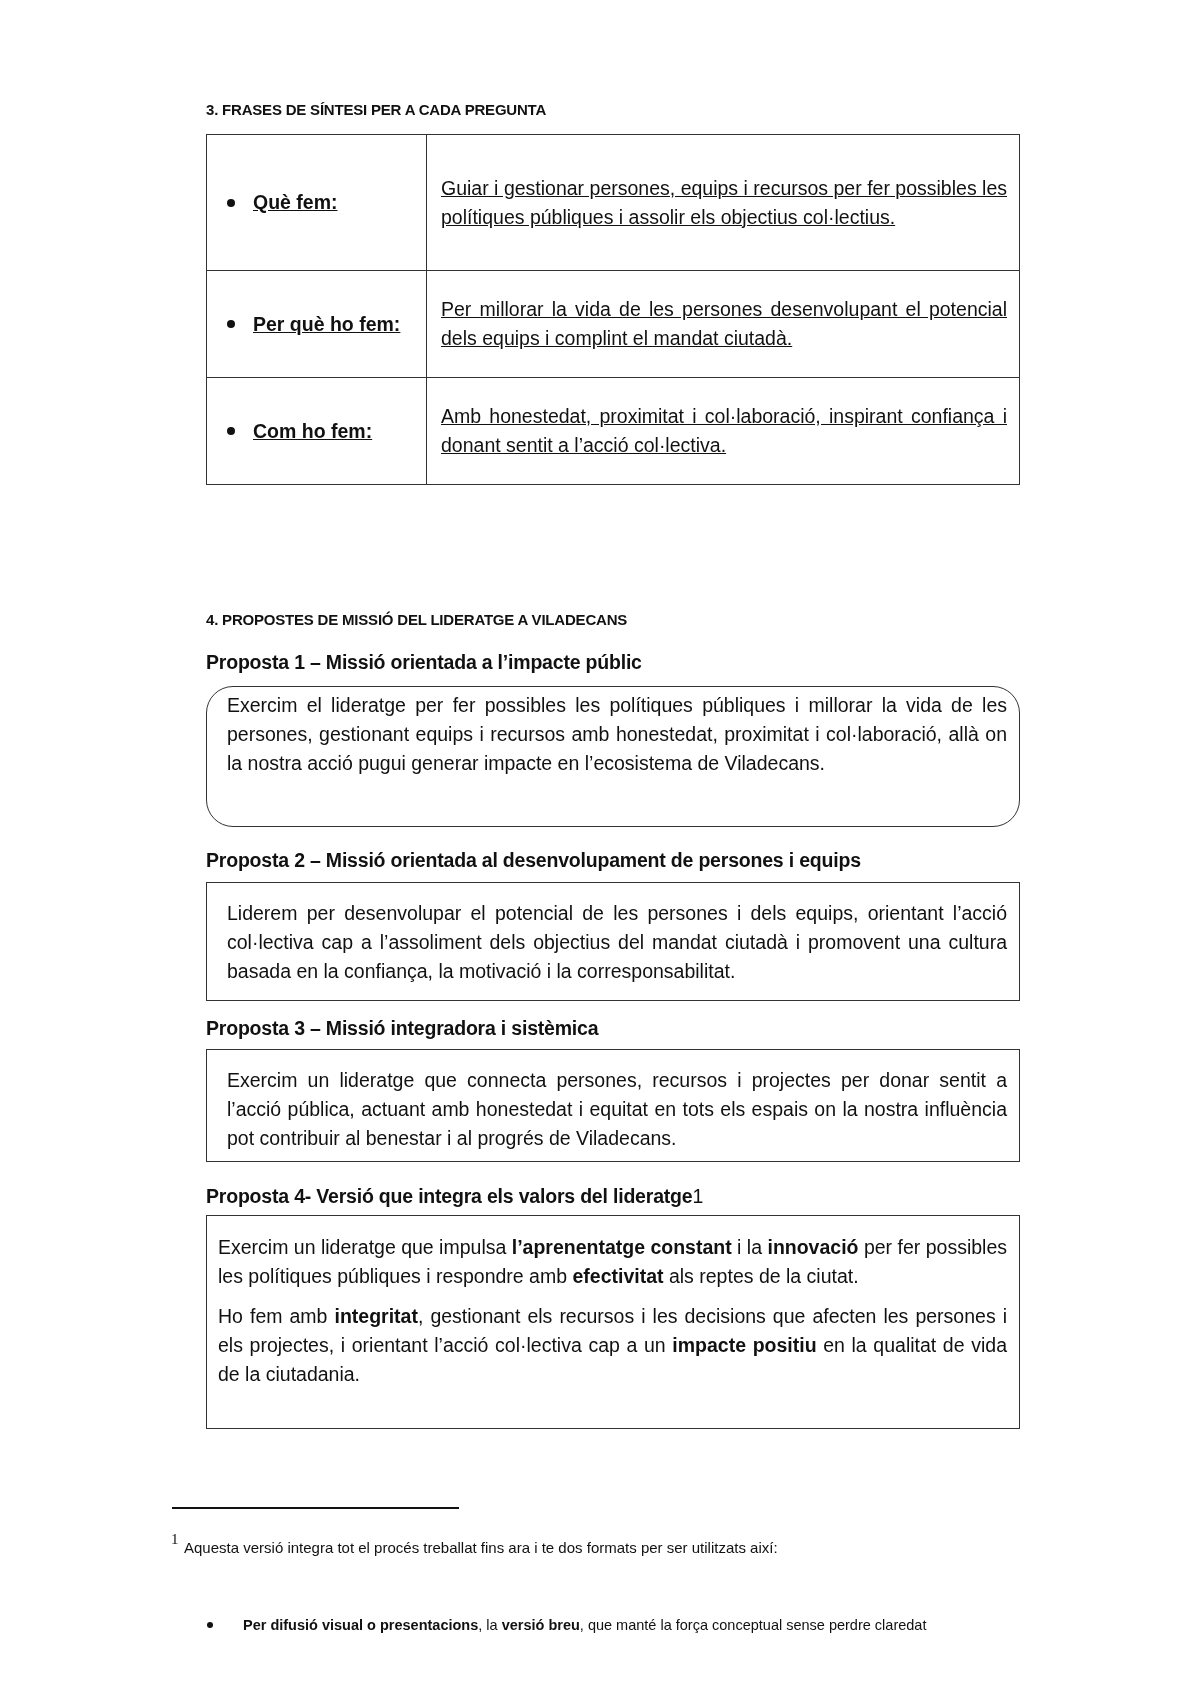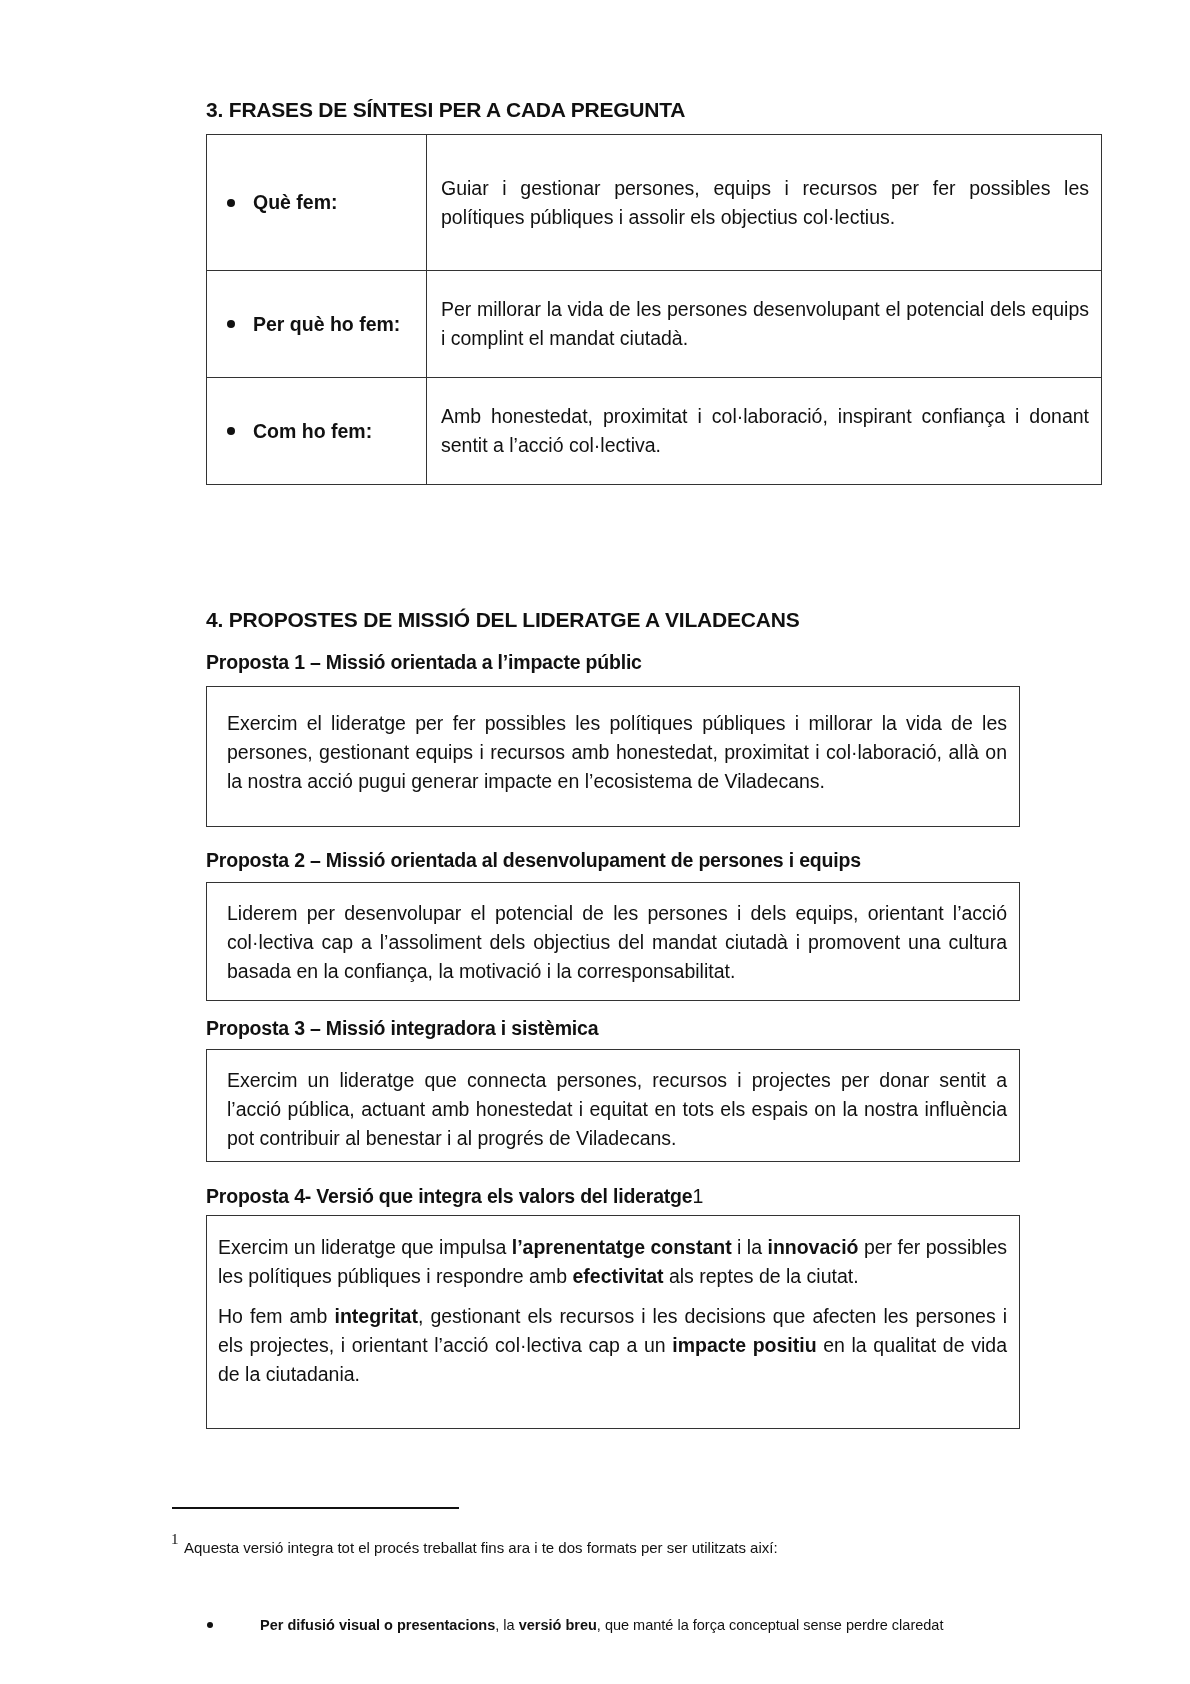--- a/index.html
+++ b/index.html
@@ -1,28 +1,28 @@
 <!DOCTYPE html>
 <html><head>
   <meta charset="utf-8">
   <style>
     html, body { margin: 0; padding: 0; background: #ffffff; }
     body { width: 1190px; height: 1684px; position: relative; overflow: hidden;
            font-family: "Liberation Sans", "DejaVu Sans", sans-serif; color: #111; }
     .page { position: absolute; left: 0; top: 0; width: 1190px; height: 1684px; }
 
-    .h-section { position: absolute; left: 206px; font-weight: bold; font-size: 21px;
+    .h-section { position: absolute; left: 206px; font-weight: bold; font-size: 15px;
                  letter-spacing: -0.2px; line-height: 24px; margin: 0; }
     .h-prop { position: absolute; left: 206px; font-weight: bold; font-size: 19.5px;
               letter-spacing: -0.2px; line-height: 24px; margin: 0; }
     .h-prop .sup-ref { font-weight: normal; }
 
     
-    .synth-table { position: absolute; left: 206px; top: 134px; width: 896px;
-                   border-collapse: collapse; table-layout: fixed; }
+    .synth-table { position: absolute; left: 206px; top: 134px; width: 814px;
+                   border-collapse: collapse; table-layout: fixed; text-decoration: underline; }
     .synth-table td { border: 1.5px solid #333; vertical-align: middle; padding: 0; }
     .synth-table td.q { width: 219px; }
     .synth-table .q-inner { display: flex; align-items: center; padding-left: 20px;
                             font-weight: bold; font-size: 19.5px; }
     .synth-table .bullet { width: 8px; height: 8px; border-radius: 50%; background: #111;
                            display: inline-block; margin-right: 18px; flex: 0 0 8px; }
     .synth-table td.a { padding: 0 12px 0 14px; font-size: 19.5px; line-height: 29px;
                         text-align: justify; }
 
     .box { position: absolute; left: 206px; width: 814px; box-sizing: border-box;
@@ -76,21 +76,21 @@
             </div>
       </td>
       <td class="a">Amb honestedat, proximitat i col·laboració, inspirant confiança i donant sentit a l’acció col·lectiva.</td>
     </tr>
   </tbody>
     </table>
 
   <h2 class="h-section" style="top:608px;">4. PROPOSTES DE MISSIÓ DEL LIDERATGE A VILADECANS</h2>
 
   <h3 class="h-prop" style="top:650px;">Proposta 1 – Missió orientada a l’impacte públic</h3>
-  <div class="box" style="top:686px; height:141px; padding:22px 12px 0 20px;">
+  <div class="box" style="top:686px; height:141px; padding:4px 12px 0 20px;border-radius:27px;">
     <p>Exercim el lideratge per fer possibles les polítiques públiques i millorar la vida de les persones, gestionant equips i recursos amb honestedat, proximitat i col·laboració, allà on la nostra acció pugui generar impacte en l’ecosistema de Viladecans.</p>
   </div>
 
   <h3 class="h-prop" style="top:848px;">Proposta 2 – Missió orientada al desenvolupament de persones i equips</h3>
   <div class="box" style="top:882px; height:119px; padding:16px 12px 0 20px;">
     <p>Liderem per desenvolupar el potencial de les persones i dels equips, orientant l’acció col·lectiva cap a l’assoliment dels objectius del mandat ciutadà i promovent una cultura basada en la confiança, la motivació i la corresponsabilitat.</p>
   </div>
 
   <h3 class="h-prop" style="top:1016px;">Proposta 3 – Missió integradora i sistèmica</h3>
   <div class="box" style="top:1049px; height:113px; padding:16px 12px 0 20px;">
@@ -99,18 +99,18 @@
 
   <h3 class="h-prop" style="top:1184px;"><span>Proposta 4- Versió que integra els valors del lideratge</span><span class="sup-ref">1</span></h3>
   <div class="box" style="top:1215px; height:214px; padding:17px 12px 0 11px;">
     <p style="margin-bottom:11px;"><span>Exercim un lideratge que impulsa </span><b>l’aprenentatge constant</b><span> i la </span><b>innovació</b><span> per fer possibles les polítiques públiques i respondre amb </span><b>efectivitat</b><span> als reptes de la ciutat.</span></p>
     <p><span>Ho fem amb </span><b>integritat</b><span>, gestionant els recursos i les decisions que afecten les persones i els projectes, i orientant l’acció col·lectiva cap a un </span><b>impacte positiu</b><span> en la qualitat de vida de la ciutadania.</span></p>
   </div>
 
   <div class="fn-rule"></div>
   <div class="fn-num">1</div>
   <div class="fn-text">Aquesta versió integra tot el procés treballat fins ara i te dos formats per ser utilitzats així:</div>
-  <div class="fn-item" style="top:1615px;gap:17px;">
+  <div class="fn-item" style="top:1615px;">
     <span class="fn-bullet"></span>
     <span><b>Per difusió visual o presentacions</b><span>, la </span><b>versió breu</b><span>, que manté la força conceptual sense perdre claredat</span></span>
   </div>
 
 </div>
 
 </body></html>

